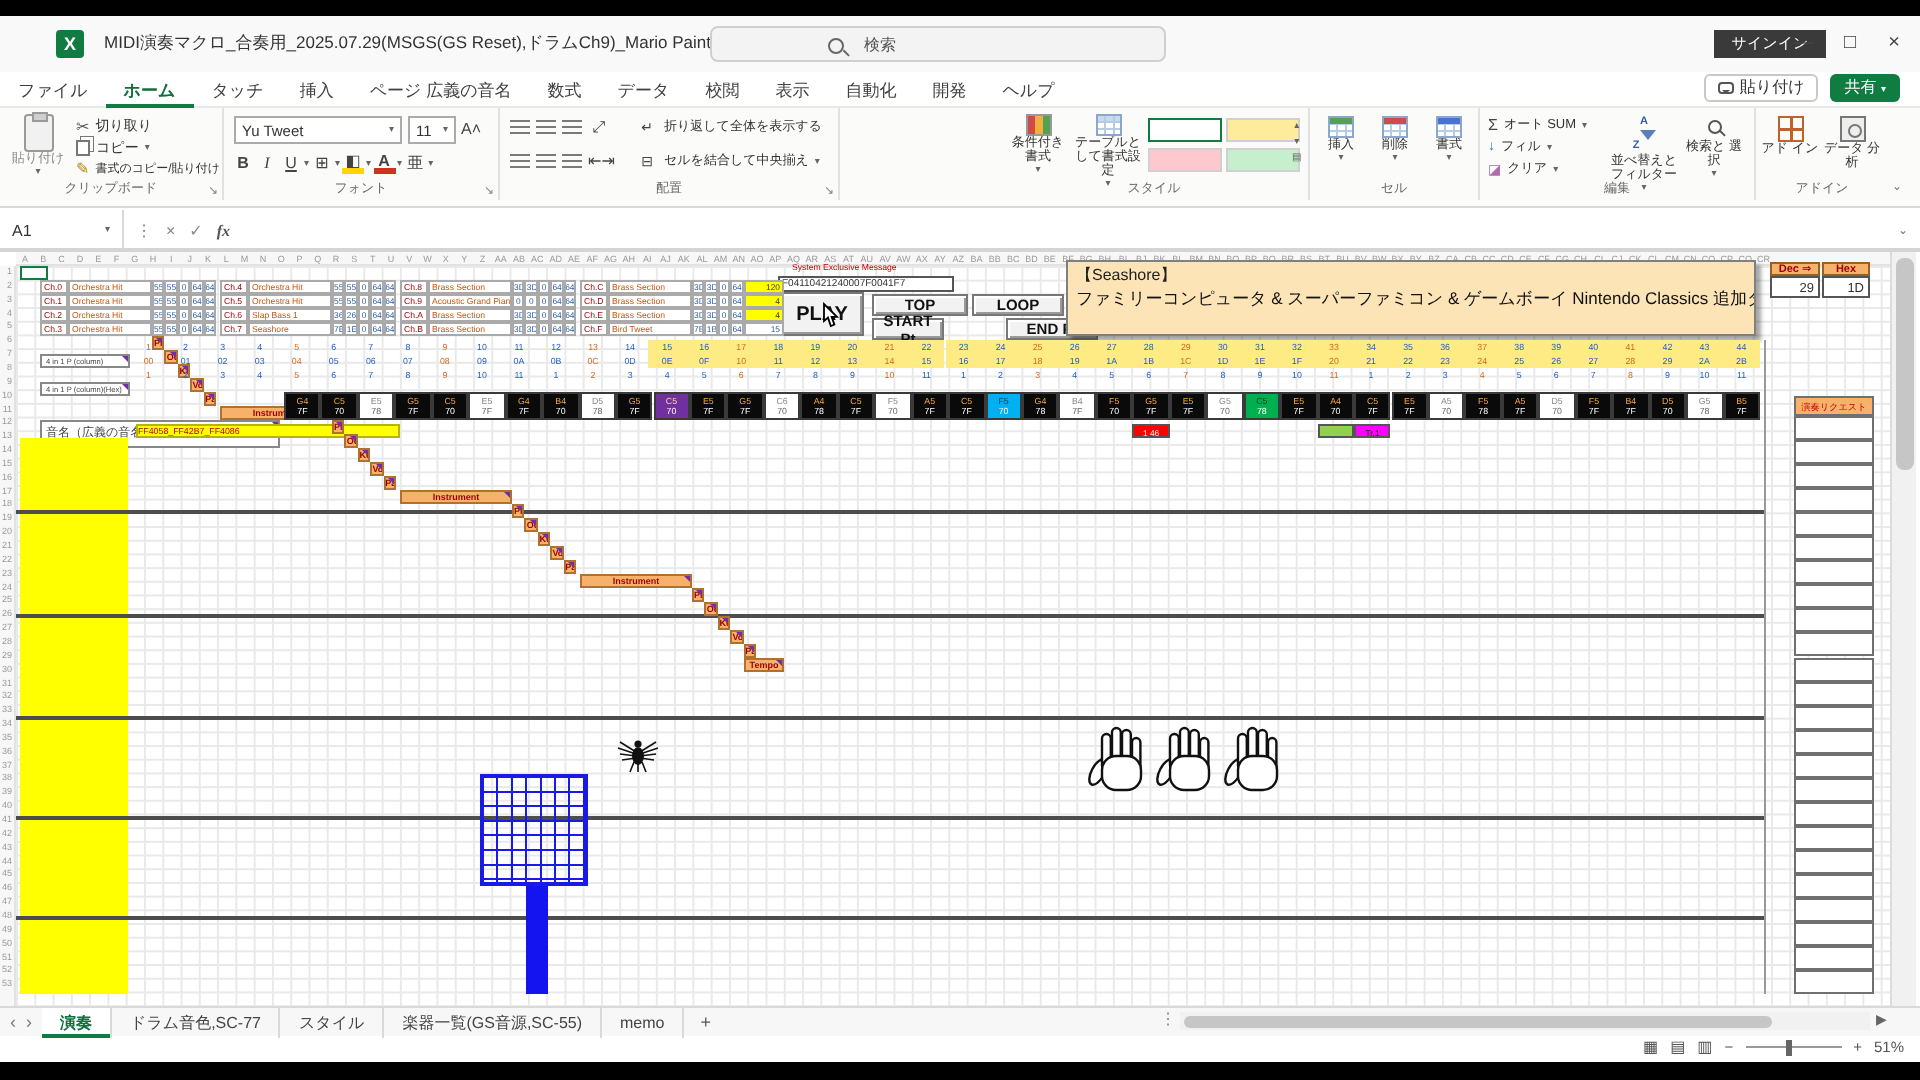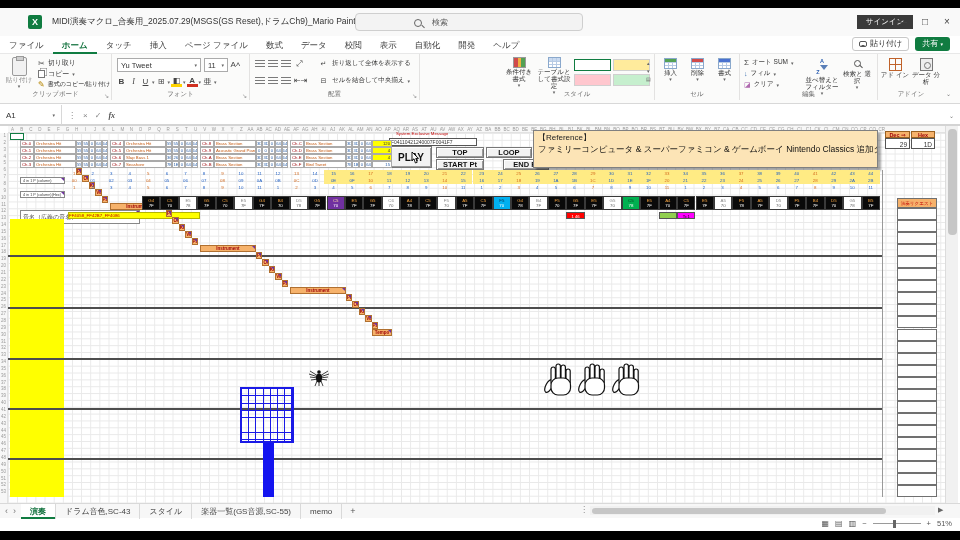--- a/index.html
+++ b/index.html
@@ -142,21 +142,21 @@
   <div class="abs" id="signin">サインイン</div>
   <div class="wbtn" style="left:893px">—</div>
   <div class="wbtn" style="left:916px">□</div>
   <div class="wbtn" style="left:938px">×</div>
 
   <div class="abs" id="ribbontabs">
       <span class="rtab">ファイル</span>
       <span class="rtab active">ホーム</span>
       <span class="rtab">タッチ</span>
       <span class="rtab">挿入</span>
-      <span class="rtab">ページ ファイル</span>
+      <span class="rtab">ページ 広義の音名</span>
       <span class="rtab">数式</span>
       <span class="rtab">データ</span>
       <span class="rtab">校閲</span>
       <span class="rtab">表示</span>
       <span class="rtab">自動化</span>
       <span class="rtab">開発</span>
       <span class="rtab">ヘルプ</span>
     </div>
   <div id="tab-right">
     <div id="comment-btn">
@@ -512,25 +512,25 @@
 
     <div class="c" style="left:396px;top:5px;font-size:4.3px;color:#C00000">System Exclusive Message</div>
     <div class="c" style="left:389px;top:12px;width:88px;height:8px;border:0.8px solid #555;background:#fff;font-size:5px;line-height:7px;color:#333;padding-left:1px">F04110421240007F0041F7</div>
 
     <div class="btn" style="left:390px;top:20px;width:42px;height:22px;font-size:10px">PLAY</div>
     <svg class="abs" style="left:408px;top:25px" width="12" height="14" viewBox="0 0 12 14">
         <path d="M4 1 L4 9.5 L6 7.8 L7.4 12 L9.2 11.3 L7.8 7.4 L10.5 7.4 Z" fill="#fff" stroke="#000" stroke-width="0.9"></path>
       </svg>
     <div class="btn" style="left:436px;top:21px;width:48px;height:11px;font-size:7.5px">TOP</div>
     <div class="btn" style="left:486px;top:21px;width:46px;height:11px;font-size:7.5px">LOOP</div>
-    <div class="btn" style="left:436px;top:33px;width:48px;height:11px;font-size:7.5px">START Pt</div>
+    <div class="btn" style="left:436px;top:33px;width:36px;height:11px;font-size:7.5px">START Pt</div>
     <div class="btn" style="left:503px;top:33px;width:46px;height:11px;font-size:7.5px">END Pt</div>
 
     <div id="refbox">
-      <div class="l1">【Reference】</div>
+      <div class="l1">【Seashore】</div>
       <div class="l2">ファミリーコンピュータ &amp; スーパーファミコン &amp; ゲームボーイ Nintendo Classics 追加タイトル [2025年7月29日]</div>
     </div>
 
     <div class="c dhh" style="left:885px;top:5px;width:25px;height:7px">Dec ⇒</div>
     <div class="c dhh" style="left:911px;top:5px;width:24px;height:7px">Hex</div>
     <div class="c dhv" style="left:885px;top:12px;width:25px;height:11px">29</div>
     <div class="c dhv" style="left:911px;top:12px;width:24px;height:11px">1D</div>
 
     <div class="c olabel" style="left:20px;top:51px;width:45px;height:7px">4 in 1 P (column)</div>
     <div class="c olabel" style="left:20px;top:58px;width:45px;height:7px">4 in 1 P (column)(Hex)</div>
@@ -1055,21 +1055,21 @@
       <div class="c sidec" style="left: 897px; top: 335.05px; width: 40px; height: 12.05px;"></div>
       <div class="c sidec" style="left: 897px; top: 347.1px; width: 40px; height: 12.05px;"></div>
       <div class="c sidec" style="left: 897px; top: 359.15px; width: 40px; height: 12.05px;"></div>
     </div>
 
   <div class="abs" id="tabstrip">
     <span class="navarr">‹</span>
     <span class="navarr" style="padding-left:0">›</span>
     <span id="sheettabs" style="display:flex">
         <span class="stab active">演奏</span>
-        <span class="stab">ドラム音色,SC-43</span>
+        <span class="stab">ドラム音色,SC-77</span>
         <span class="stab">スタイル</span>
         <span class="stab">楽器一覧(GS音源,SC-55)</span>
         <span class="stab">memo</span>
       </span>
     <span id="addsheet">+</span>
   </div>
   <div id="tabsplit">⋮</div>
   <div id="hscroll">
       <div id="hthumb"></div>
     </div>

